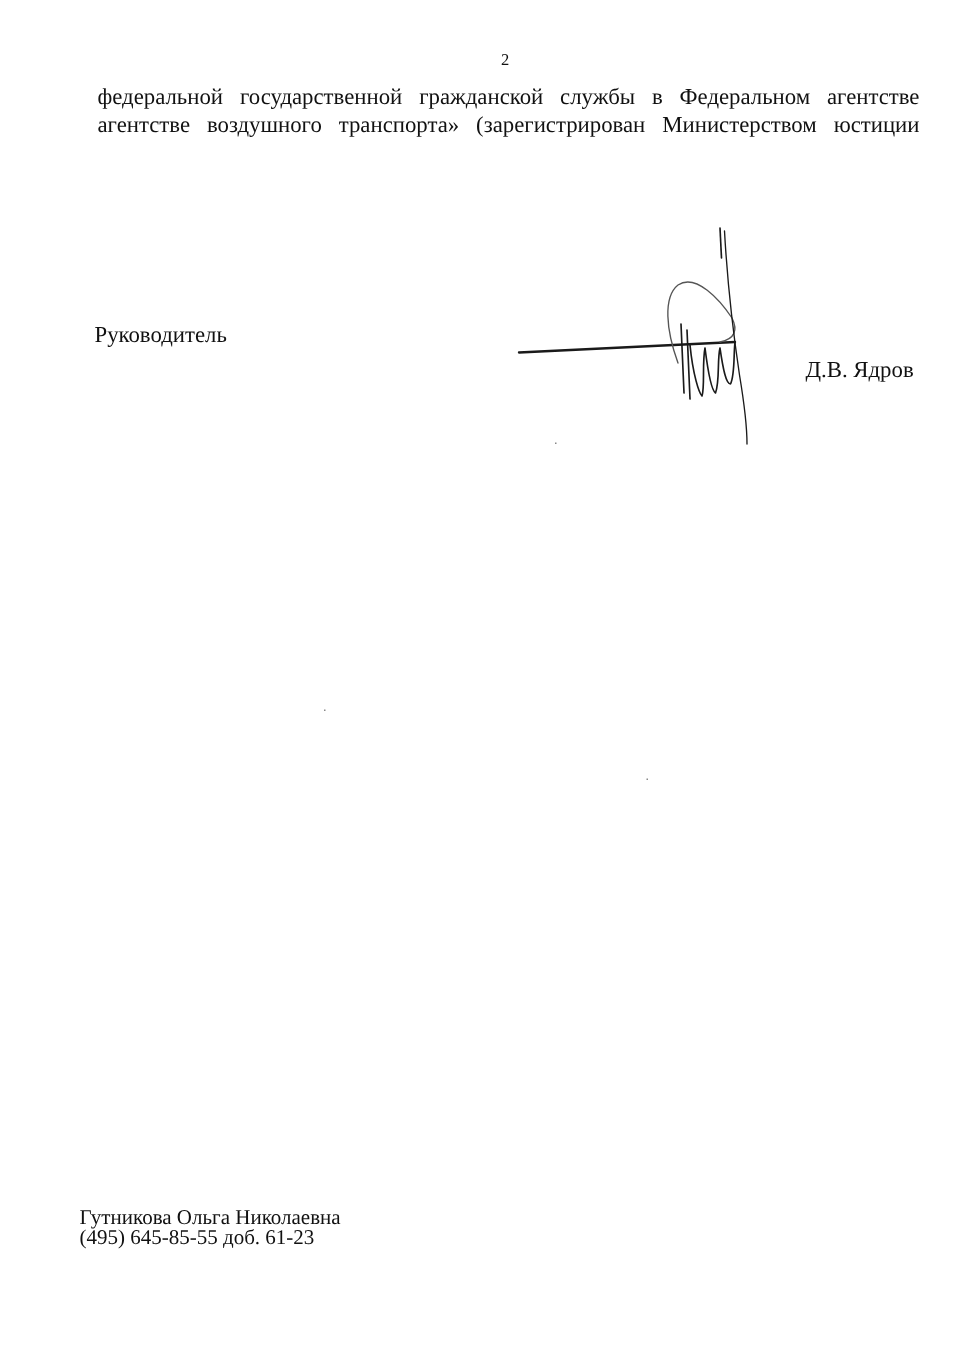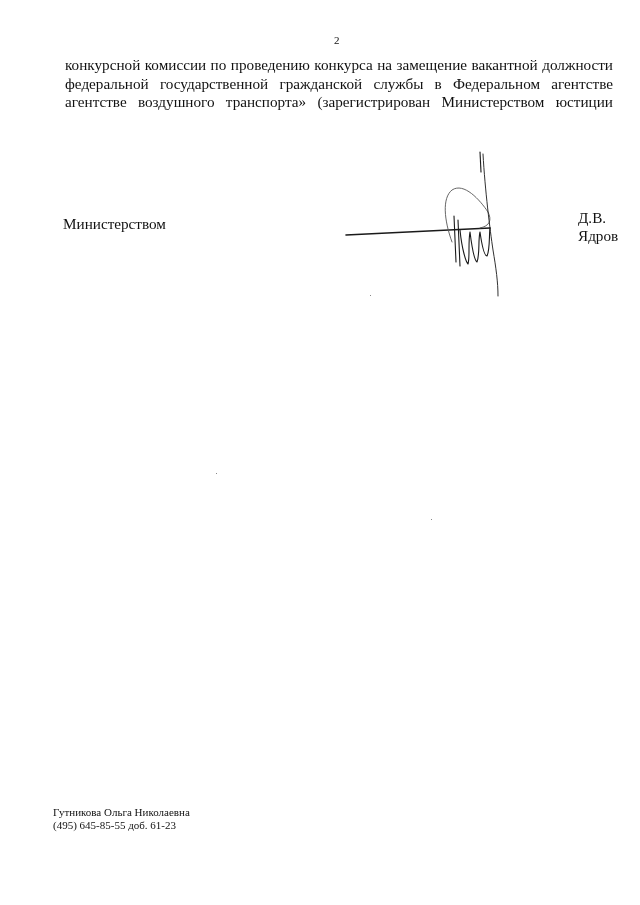--- a/index.html
+++ b/index.html
@@ -48,61 +48,59 @@
     }
     .position-title {
       position: absolute;
       left: 63px;
       top: 215px;
       font-size: 15.2px;
     }
     .signer-name {
       position: absolute;
       left: 537px;
-      top: 209px;
+      top: 238px;
       font-size: 15.2px;
-      margin-left: 41px;
     }
     .signature {
       position: absolute;
       left: 340px;
       top: 150px;
       width: 180px;
       height: 150px;
     }
     .contact {
       position: absolute;
       left: 53px;
       top: 806px;
-      font-size: 11px;
+      font-size: 14px;
       line-height: 13px;
     }
     .contact div { white-space: nowrap; }
     .speck {
       position: absolute;
       width: 1px;
       height: 1px;
       background: #888;
     }
   </style>
 </head>
 <body>
 
 <div>
 
   <div class="page-number">2</div>
 
   <div class="body-text">
-    <span class="line">конкурсной комиссии по проведению конкурса на замещение вакантной должности</span>
     <span class="line">федеральной государственной гражданской службы в Федеральном агентстве</span>
     <span class="line">агентстве воздушного транспорта» (зарегистрирован Министерством юстиции</span>
   </div>
 
   <div class="signature-block">
-    <div class="position-title">Министерством</div>
+    <div class="position-title">Руководитель</div>
 
     <svg class="signature" viewBox="0 0 180 150" xmlns="http://www.w3.org/2000/svg">
       <g fill="none" stroke="#1a1a1a" stroke-linecap="round" stroke-linejoin="round">
 
         <path d="M6 85 C 60 82, 110 80, 150 78" stroke-width="1.6"></path>
 
         <path d="M112 92 C 104 70, 102 48, 112 40 C 124 32, 140 50, 148 62 C 152 70, 150 76, 140 78" stroke-width="0.9" stroke="#555"></path>
 
         <path d="M114 66 L 116 112 M118 70 L 120 116 M120 80 C 122 100, 126 112, 128 114 C 130 108, 128 92, 130 82 M130 82 C 132 98, 134 110, 137 112 C 140 104, 138 90, 140 82 M140 82 C 142 96, 144 106, 147 106 C 150 100, 149 86, 150 78" stroke-width="1.1"></path>
 

